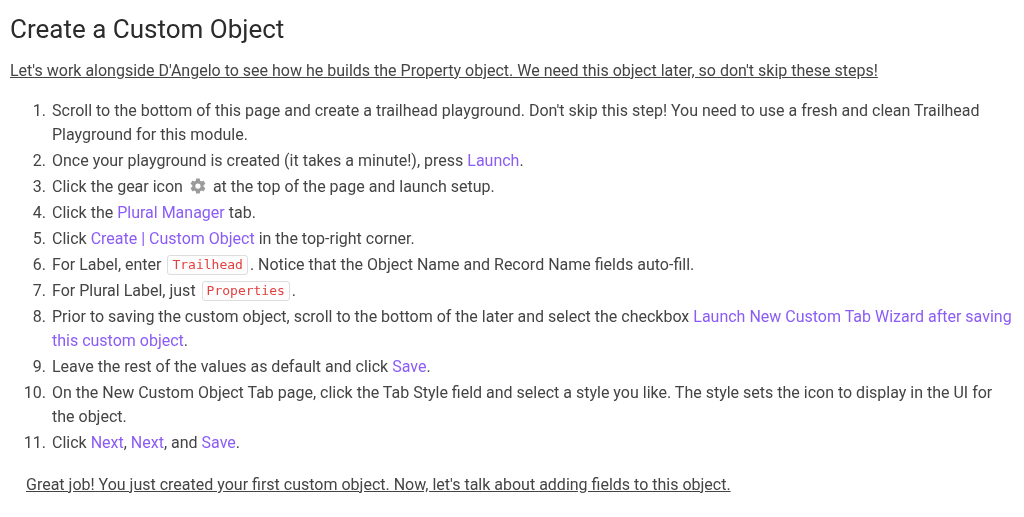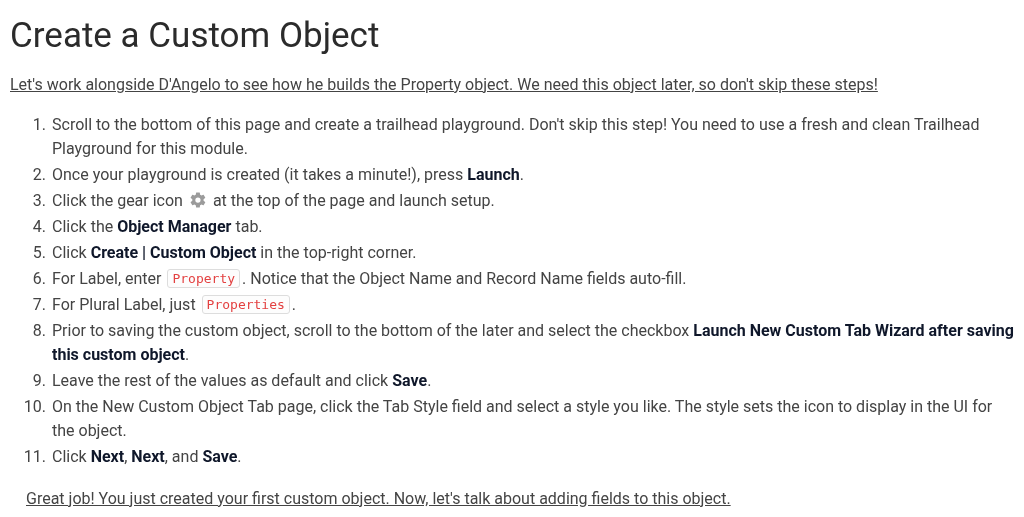--- a/index.html
+++ b/index.html
@@ -6,21 +6,21 @@
     body {
       font-family: -apple-system, BlinkMacSystemFont, "Segoe UI", Roboto, Helvetica, Arial, sans-serif;
       color: #3a3a3a;
       background: #ffffff;
       padding: 8px 10px;
       width: 1024px;
       font-size: 16px;
       line-height: 1.5;
     }
     h2.title {
-      font-size: 35px;
+      font-size: 26px;
       font-weight: 400;
       color: #2b2b2b;
       margin-bottom: 10px;
       margin-top: 2px;
     }
     p.intro, p.outro {
       margin: 6px 0 16px;
       color: #444;
       text-decoration: underline;
     }
@@ -34,21 +34,21 @@
       margin: 10px 0 0;
     }
     ol.steps li {
       margin: 2px 0;
       padding-left: 2px;
       color: #444;
     }
     ol.steps li::marker {
       color: #444;
     }
-    .b { font-weight: 700; color: #0f172a; }
+    .b { font-weight: 400; color: #8b5cf6; }
     .gear-icon {
       display: inline-block;
       vertical-align: -3px;
       line-height: 0;
       margin: 0 2px;
     }
     .gear-icon svg { display: block; }
     code.input-code {
       display: inline-block;
       background: #fdfdfd;
@@ -80,29 +80,29 @@
     <span>Once your playground is created (it takes a minute!), press </span><span class="b">Launch</span><span>.</span>
   </li>
 
   <li>
     <span>Click the gear icon </span><span class="gear-icon"><svg width="18" height="18" viewBox="0 0 24 24">
           <path fill="#9b9b9b" d="M19.4 13a7.5 7.5 0 0 0 .06-1 7.5 7.5 0 0 0-.06-1l2.11-1.65a.5.5 0 0 0 .12-.64l-2-3.46a.5.5 0 0 0-.61-.22l-2.49 1a7.3 7.3 0 0 0-1.73-1l-.38-2.65A.5.5 0 0 0 13.92 2h-4a.5.5 0 0 0-.49.42L9.05 5.07a7.3 7.3 0 0 0-1.73 1l-2.49-1a.5.5 0 0 0-.61.22l-2 3.46a.5.5 0 0 0 .12.64L4.45 11a7.5 7.5 0 0 0-.06 1 7.5 7.5 0 0 0 .06 1l-2.11 1.65a.5.5 0 0 0-.12.64l2 3.46a.5.5 0 0 0 .61.22l2.49-1a7.3 7.3 0 0 0 1.73 1l.38 2.65a.5.5 0 0 0 .49.42h4a.5.5 0 0 0 .49-.42l.38-2.65a7.3 7.3 0 0 0 1.73-1l2.49 1a.5.5 0 0 0 .61-.22l2-3.46a.5.5 0 0 0-.12-.64ZM11.92 15.5A3.5 3.5 0 1 1 15.42 12a3.5 3.5 0 0 1-3.5 3.5Z"></path>
         </svg></span><span> at the top of the page and launch setup.</span>
   </li>
 
   <li>
-    <span>Click the </span><span class="b">Object Manager</span><span> tab.</span>
+    <span>Click the </span><span class="b">Plural Manager</span><span> tab.</span>
   </li>
 
   <li>
     <span>Click </span><span class="b">Create | Custom Object</span><span> in the top-right corner.</span>
   </li>
 
   <li>
-    <span>For Label, enter </span><code class="input-code">Property</code><span>. Notice that the Object Name and Record Name fields auto-fill.</span>
+    <span>For Label, enter </span><code class="input-code">Trailhead</code><span>. Notice that the Object Name and Record Name fields auto-fill.</span>
   </li>
 
   <li>
     <span>For Plural Label, just </span><code class="input-code">Properties</code><span>.</span>
   </li>
 
   <li>
     <span>Prior to saving the custom object, scroll to the bottom of the later and select the checkbox </span><span class="b">Launch New Custom Tab Wizard after saving this custom object</span><span>.</span>
   </li>
 

